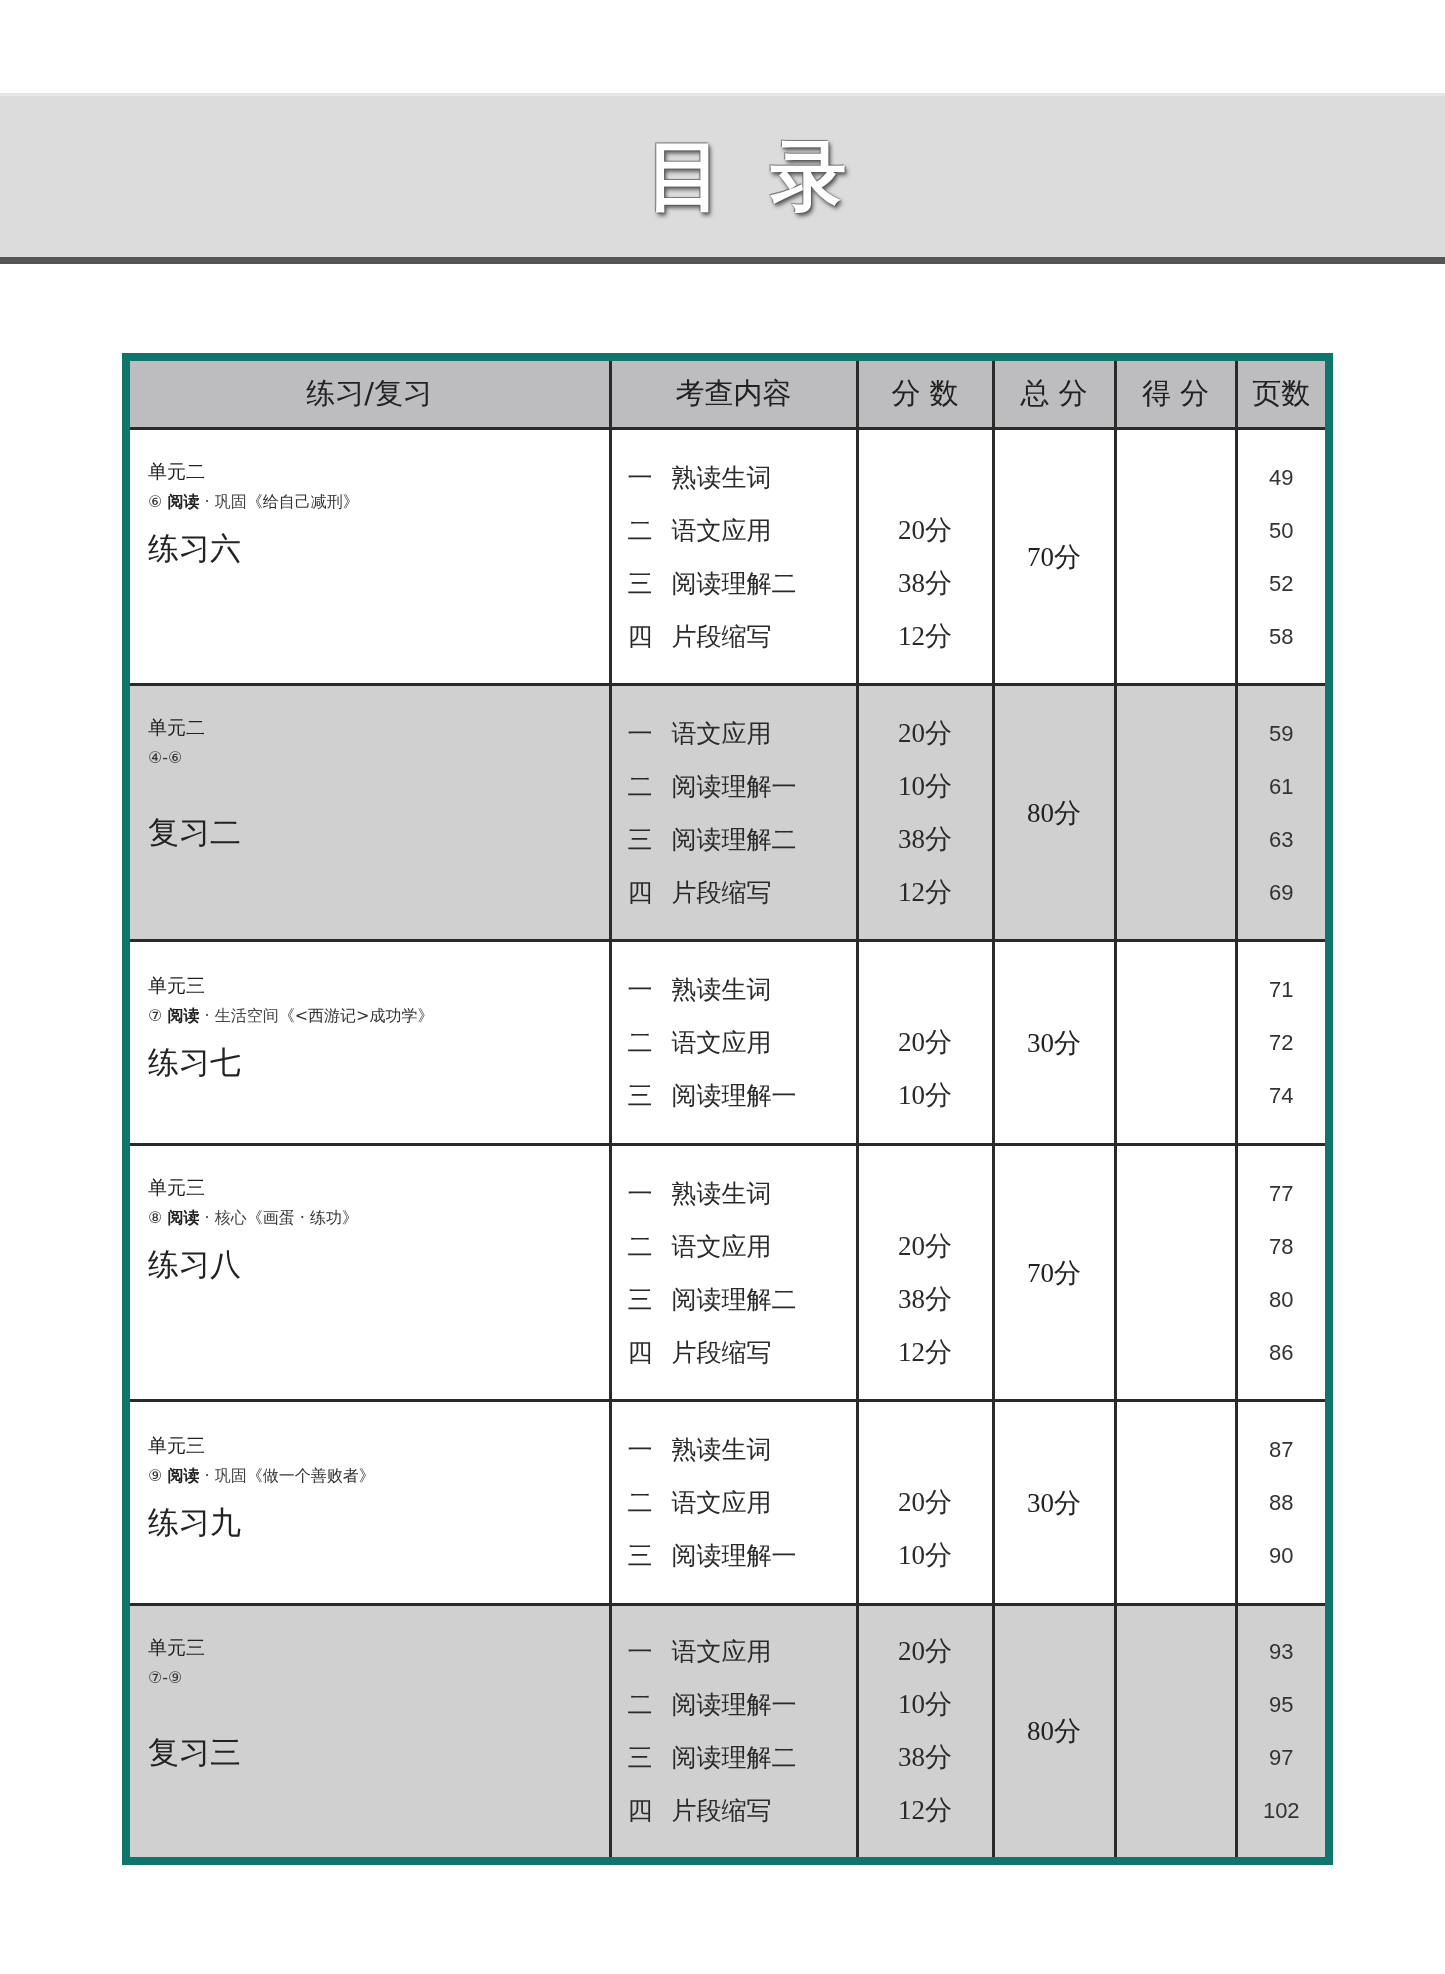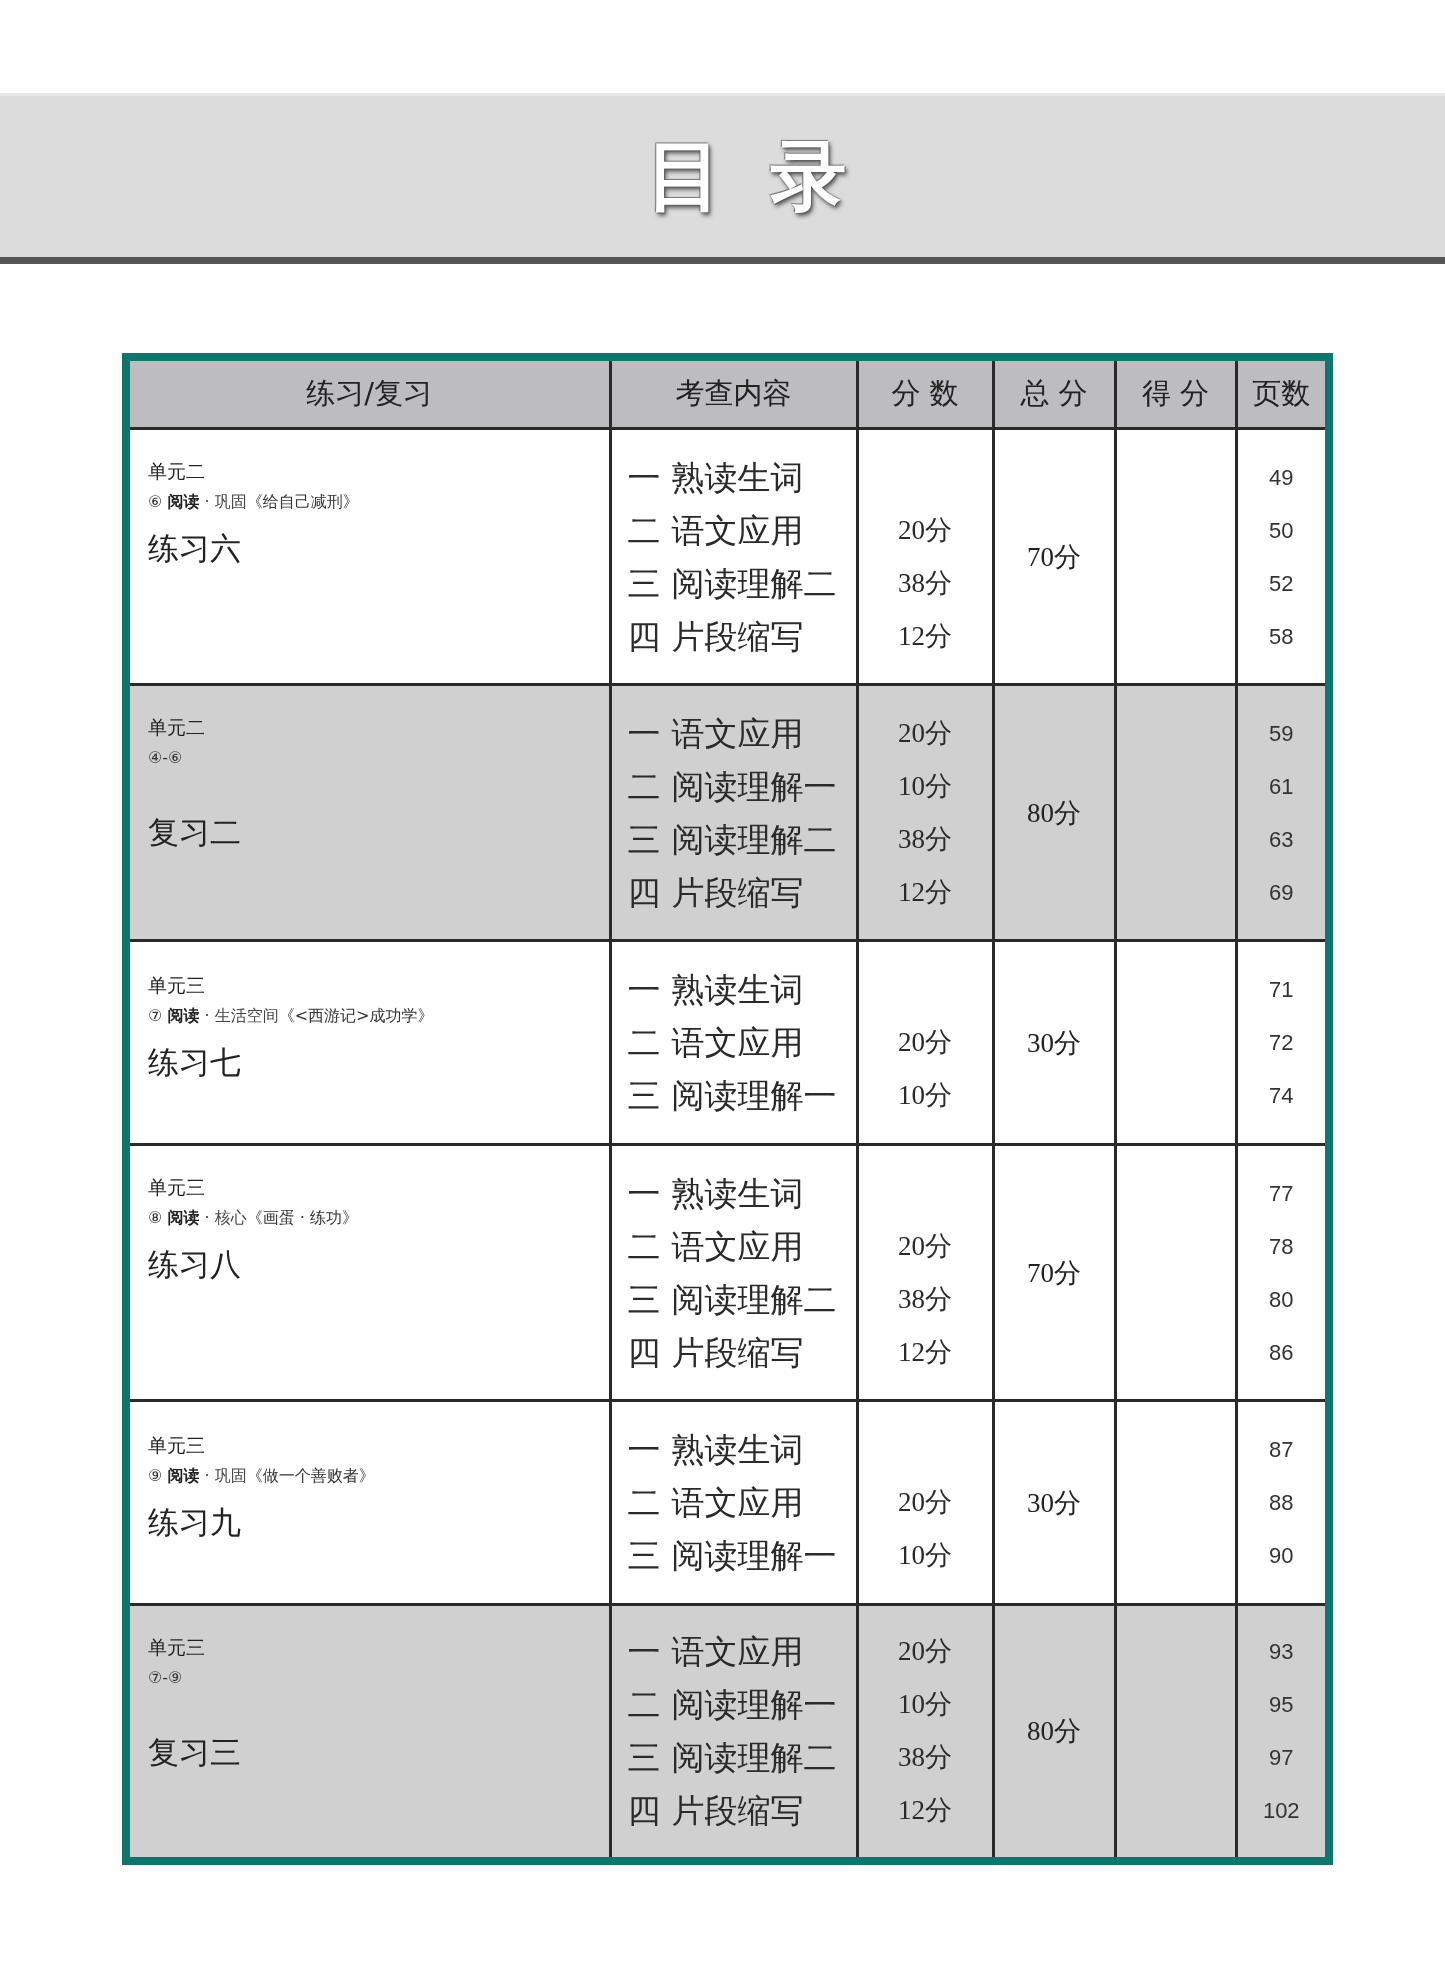--- a/index.html
+++ b/index.html
@@ -66,21 +66,21 @@
   .lesson-line .kind { font-weight: bold; color: #222; }
   .lesson-line .sub { color: #444; }
   .lesson-line .book { font-family: "DejaVu Serif", serif; color: #333; }
   .exercise-title {
     font-size: 31px; color: #222;
     margin-top: 10px;
   }
   .items-cell { padding-left: 16px !important; }
   .item-line {
     font-family: "DejaVu Serif", "Liberation Serif", serif;
-    font-size: 33px; line-height: 53px; height: 53px;
+    font-size: 25px; line-height: 53px; height: 53px;
     color: #2a2a2a; white-space: nowrap;
   }
   .item-line .ord { display: inline-block; width: 44px; }
   .score-cell, .pages-cell { text-align: center; }
   .score-line {
     font-family: "Liberation Serif", "DejaVu Serif", serif;
     font-size: 27px; line-height: 53px; height: 53px; color: #2a2a2a;
   }
   .total-cell { text-align: center; font-size: 27px; color: #222;
     font-family: Liberation Serif, serif; }

